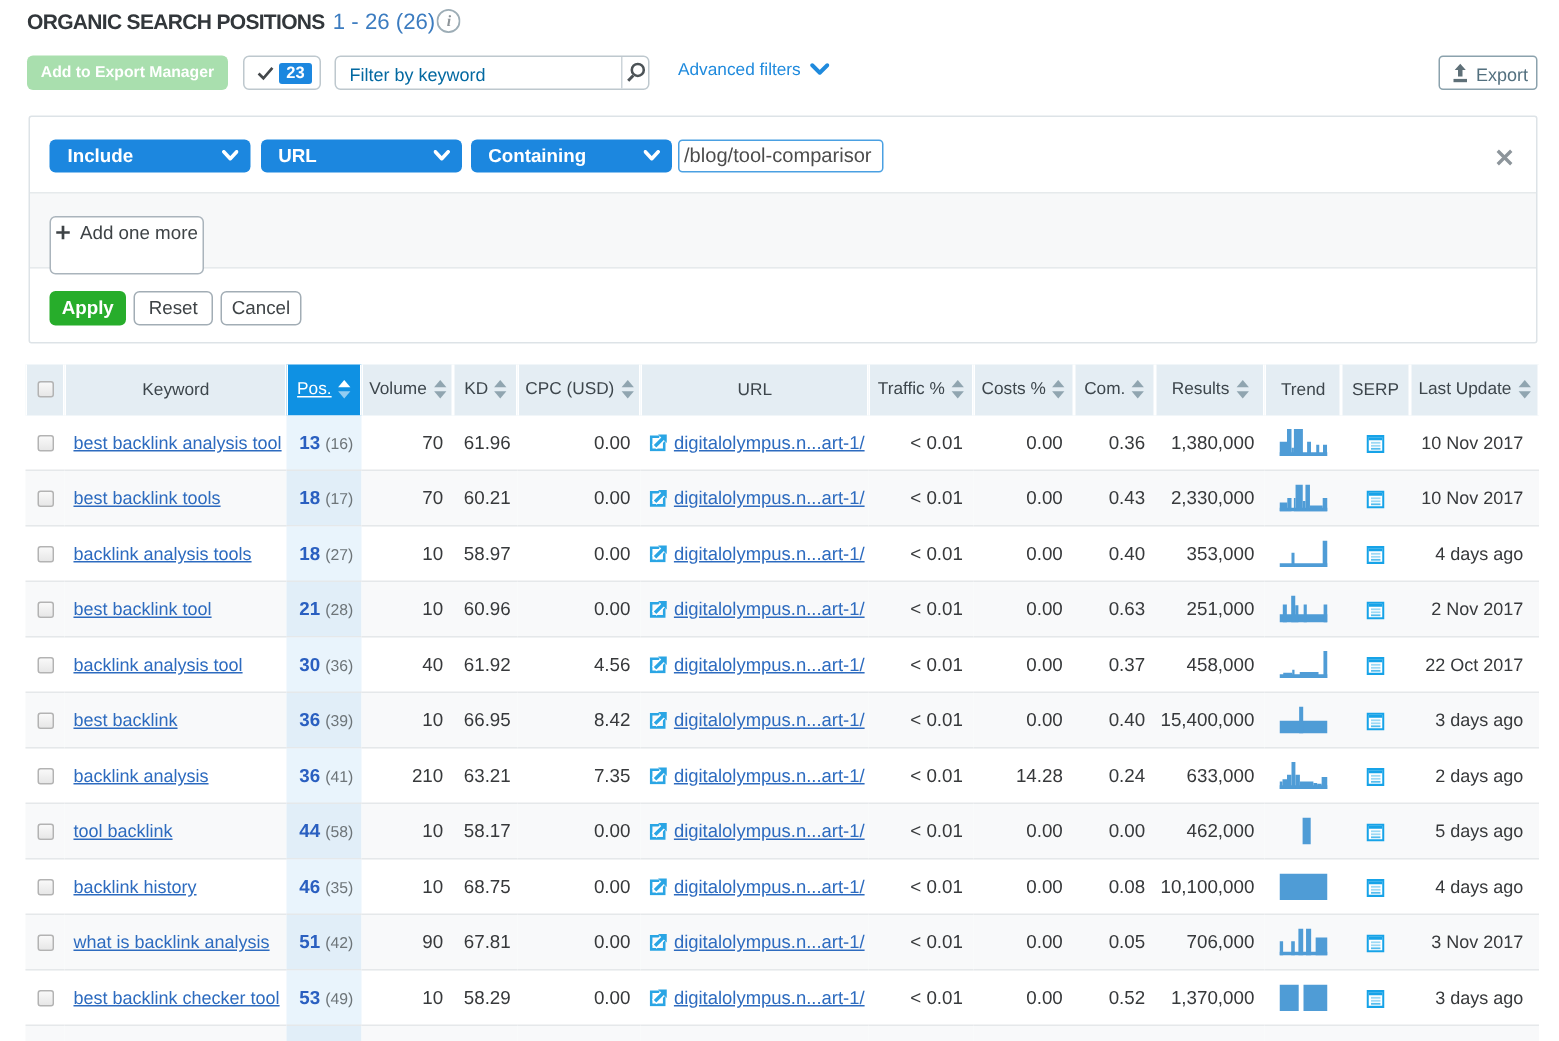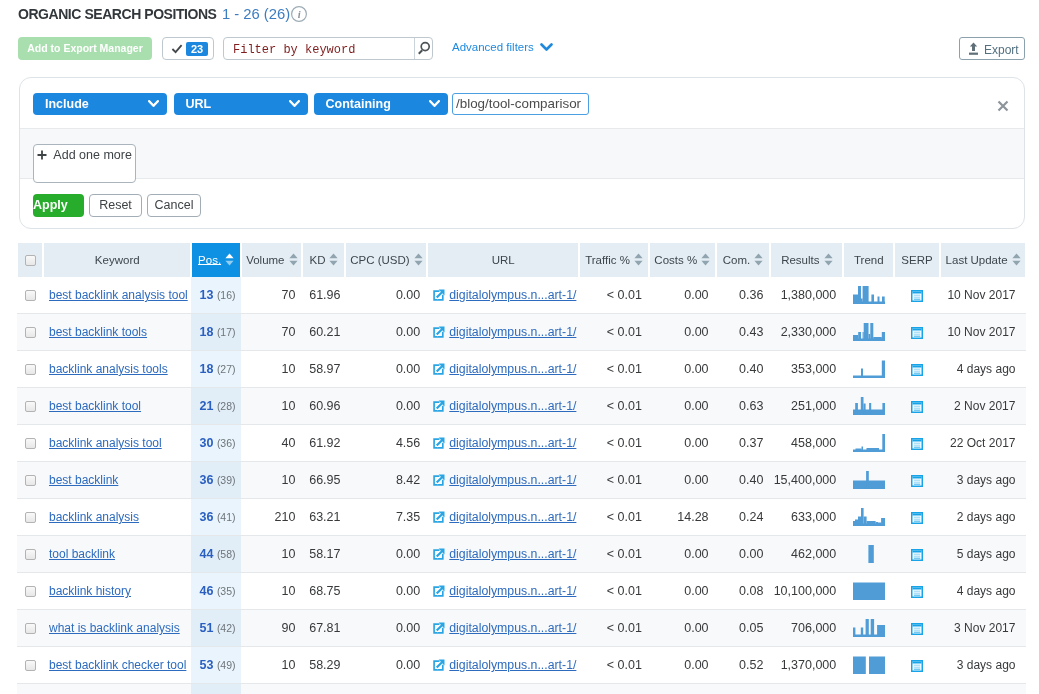--- a/index.html
+++ b/index.html
@@ -14,51 +14,51 @@
   background:#a9dfae; border-radius:4px; color:#fff; font-size:10.5px; font-weight:bold;
   text-align:center; line-height:23px; }
 #chkwidget { position:absolute; left:162px; top:37px; width:52px; height:23px;
   border:1px solid #bec8ce; border-radius:4px; background:#fff; }
 #chkwidget svg { position:absolute; left:8px; top:6px; }
 #chkwidget .badge { position:absolute; right:5px; top:4px; width:22px; height:14px;
   background:#1c87df; border-radius:2px; color:#fff; font-size:11px; font-weight:bold;
   text-align:center; line-height:14px; }
 #filterbox { position:absolute; left:223px; top:37px; width:210px; height:23px;
   border:1px solid #bec8ce; border-radius:4px; background:#fff; }
-#filterbox .ph { position:absolute; left:9px; top:5px; font-size:12px; color:#7f1d1d;font-family:Liberation Mono, monospace; }
+#filterbox .ph { position:absolute; left:9px; top:5px; font-size:12px; color:#0369a1; }
 #filterbox .mag { position:absolute; right:0; top:0; width:18px; height:21px;
   border-left:1px solid #ccd4d9; }
 #filterbox .mag svg { position:absolute; left:2px; top:3px; }
 #advf { position:absolute; left:452px; top:41px; font-size:11.5px; color:#1f8add; }
 #export { position:absolute; left:959px; top:37px; width:66px; height:23px;
   border:1px solid #8ba2ad; border-radius:3px; background:#fff; }
 #export svg { position:absolute; left:7px; top:4px; }
 #export span { position:absolute; left:24px; top:5px; font-size:12px; color:#53707f; }
 
 
 #panel { position:absolute; left:19px; top:77px; width:1006px; height:152px;
-  border:1px solid #dde3e7; border-radius:12px; background:#fff; }
+  border:1px solid #dde3e7; border-radius:2px; background:#fff; }
 #prow2 { position:absolute; left:0; top:50px; width:100%; height:51px;
   background:#f7f8f9; border-top:1px solid #e6eaec; border-bottom:1px solid #e6eaec; }
 .sel { position:absolute; top:15px; height:22px; background:#1c87df; border-radius:4px;
   color:#fff; font-size:12.5px; font-weight:bold; line-height:22px; padding-left:12px; }
 .sel svg { position:absolute; right:8px; top:7px; }
 #sel1 { left:13px; width:134px; }
 #sel2 { left:153.5px; width:134.5px; }
 #sel3 { left:293.5px; width:134px; }
 #ftext { position:absolute; left:432px; top:15px; width:137px; height:22px;
   border:1px solid #4aa0e2; border-radius:3px; background:#fff;
   font-size:13.4px; color:#4c4c4c; line-height:20px; padding-left:3px; }
 #pclose { position:absolute; right:15px; top:20px; }
 #addone { position:absolute; left:13px; top:66px; width:103px; height:39px;
   border:1px solid #aab4bc; border-radius:4px; background:#fff; font-size:12.5px;
   color:#3e4346; text-align:center; line-height:20px; }
 #apply { position:absolute; left:13px; top:116px; width:51px; height:23px;
   background:#27ad2b; border-radius:4px; color:#fff; font-size:12.5px; font-weight:bold;
-  text-align:left; line-height:23px; }
+  text-align:center; line-height:23px; }
 #reset { position:absolute; left:69px; top:116px; width:53px; height:23px;
   border:1px solid #a2adb5; border-radius:4px; background:#fff; font-size:12.5px;
   color:#3e4346; text-align:center; line-height:21px; }
 #cancel { position:absolute; left:127px; top:116px; width:54px; height:23px;
   border:1px solid #a2adb5; border-radius:4px; background:#fff; font-size:12.5px;
   color:#3e4346; text-align:center; line-height:21px; }
 
 
 #tbl { position:absolute; left:17.3px; top:242.5px; border-collapse:separate;
   border-spacing:0; table-layout:fixed; width:1009.2px; }

